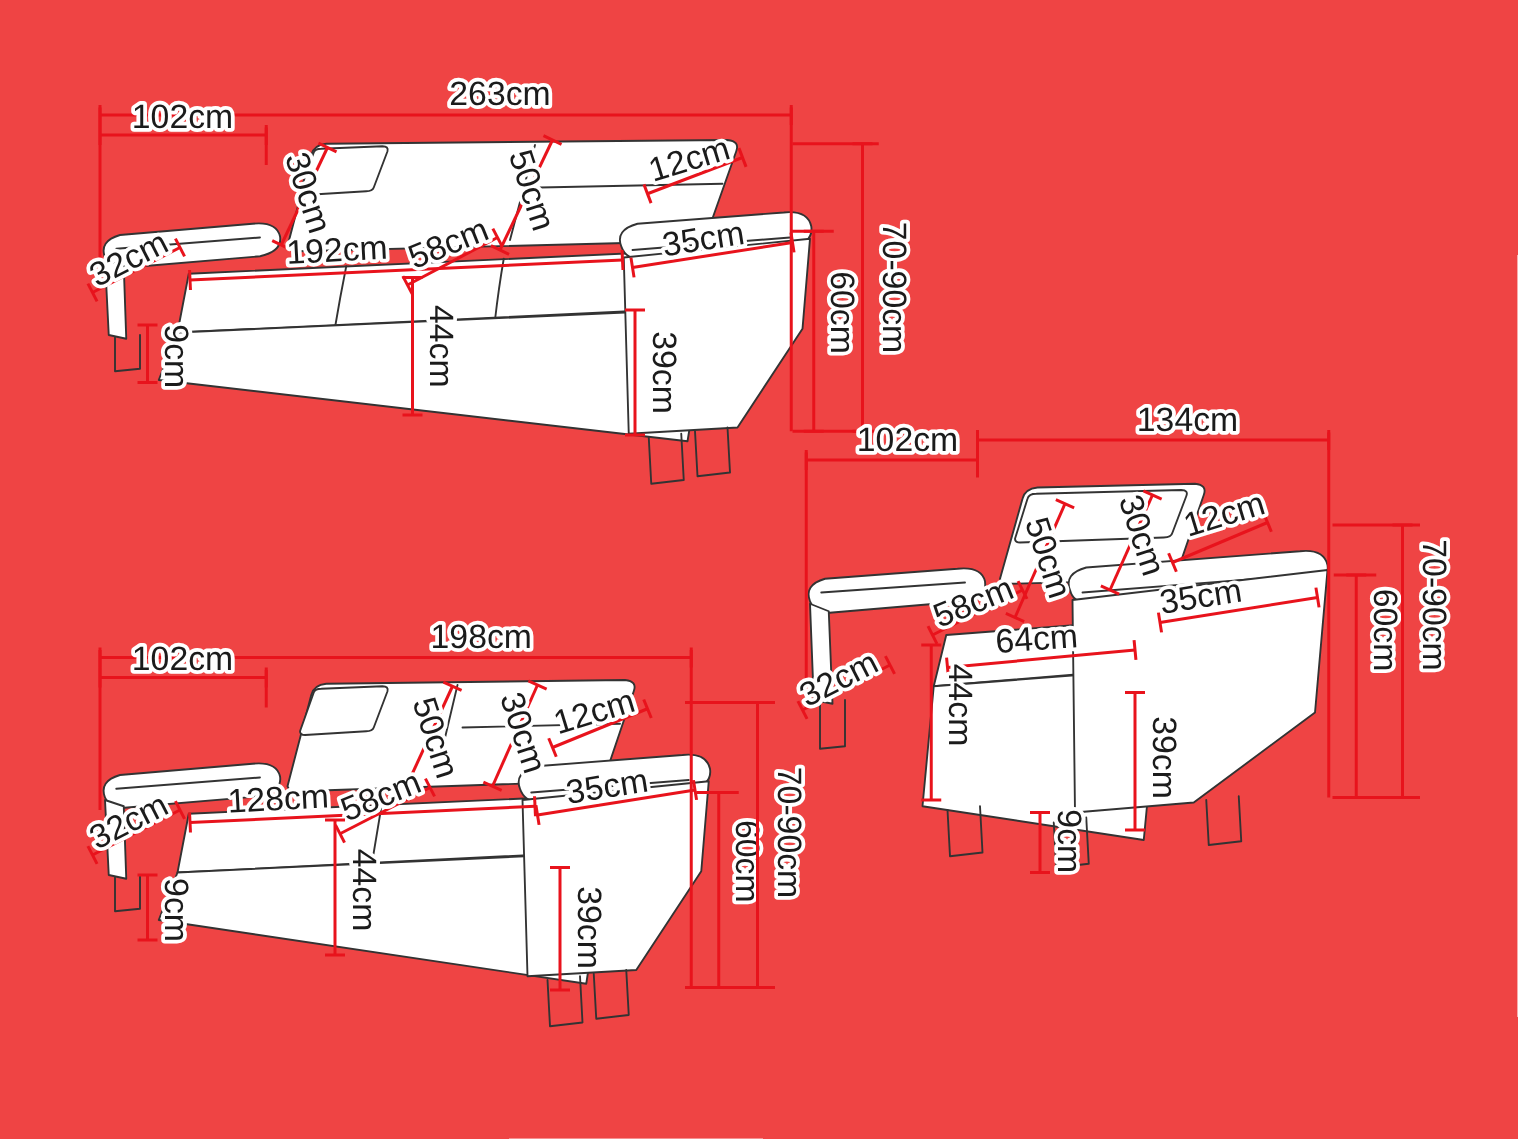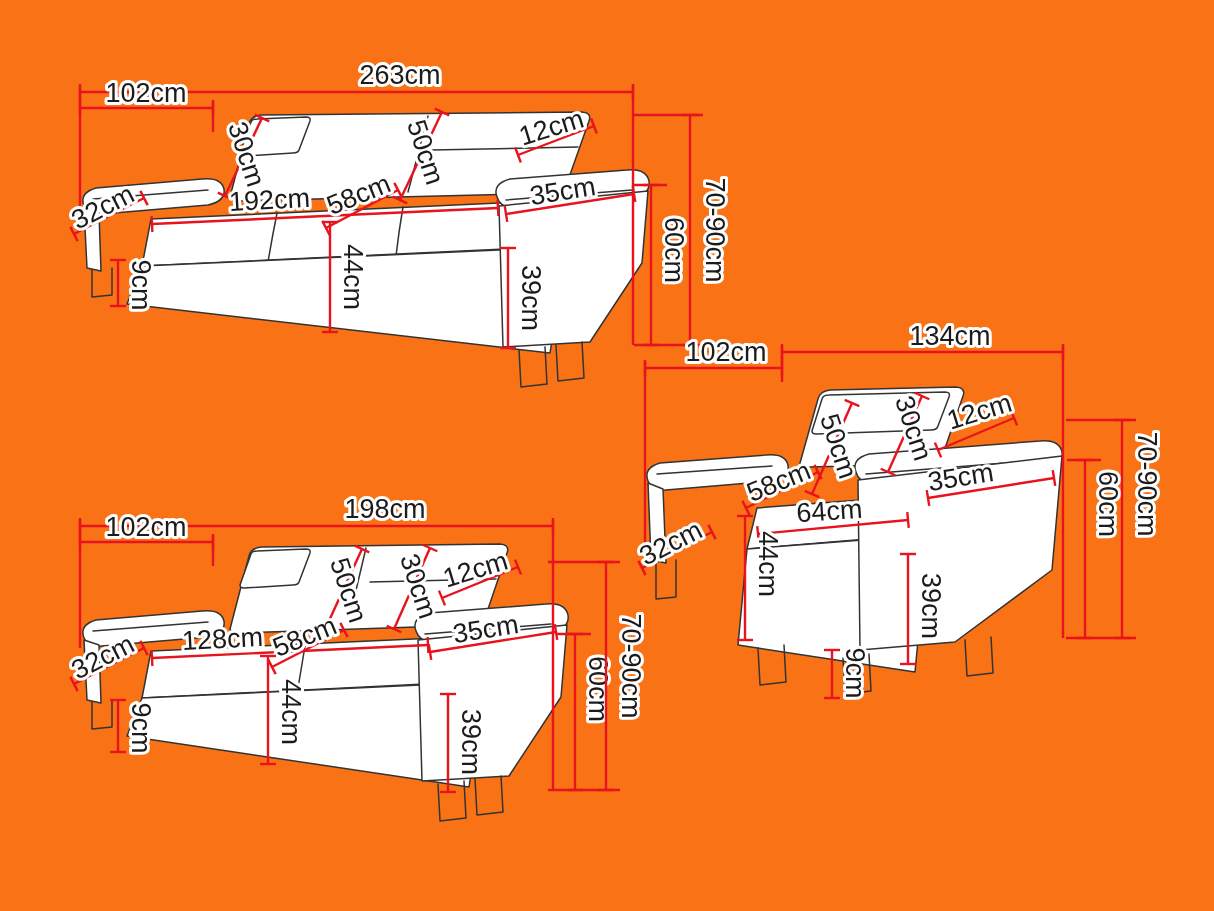--- a/index.html
+++ b/index.html
@@ -1,16 +1,16 @@
 <!DOCTYPE html>
 <html><head>
 <meta charset="utf-8">
 <style>
   html,body{margin:0;padding:0;background:#ffffff;}
-  .canvas{position:relative;width:1214px;height:911px;background:#f97316;overflow:hidden;
+  .canvas{position:relative;width:1214px;height:911px;background:#ef4444;overflow:hidden;
           font-family:"Liberation Sans",sans-serif;}
   svg{display:block;}
   
   .art path{fill:#ffffff;stroke:#333333;stroke-width:1.5;stroke-linejoin:round;stroke-linecap:round;}
   .art path.ln{fill:none;}
   
   .dl{stroke:#e8131c;stroke-width:2.4;marker-start:url(#tk);marker-end:url(#tk);}
   .ext{stroke:#e8131c;stroke-width:2.4;}
   marker{overflow:visible;}
   

